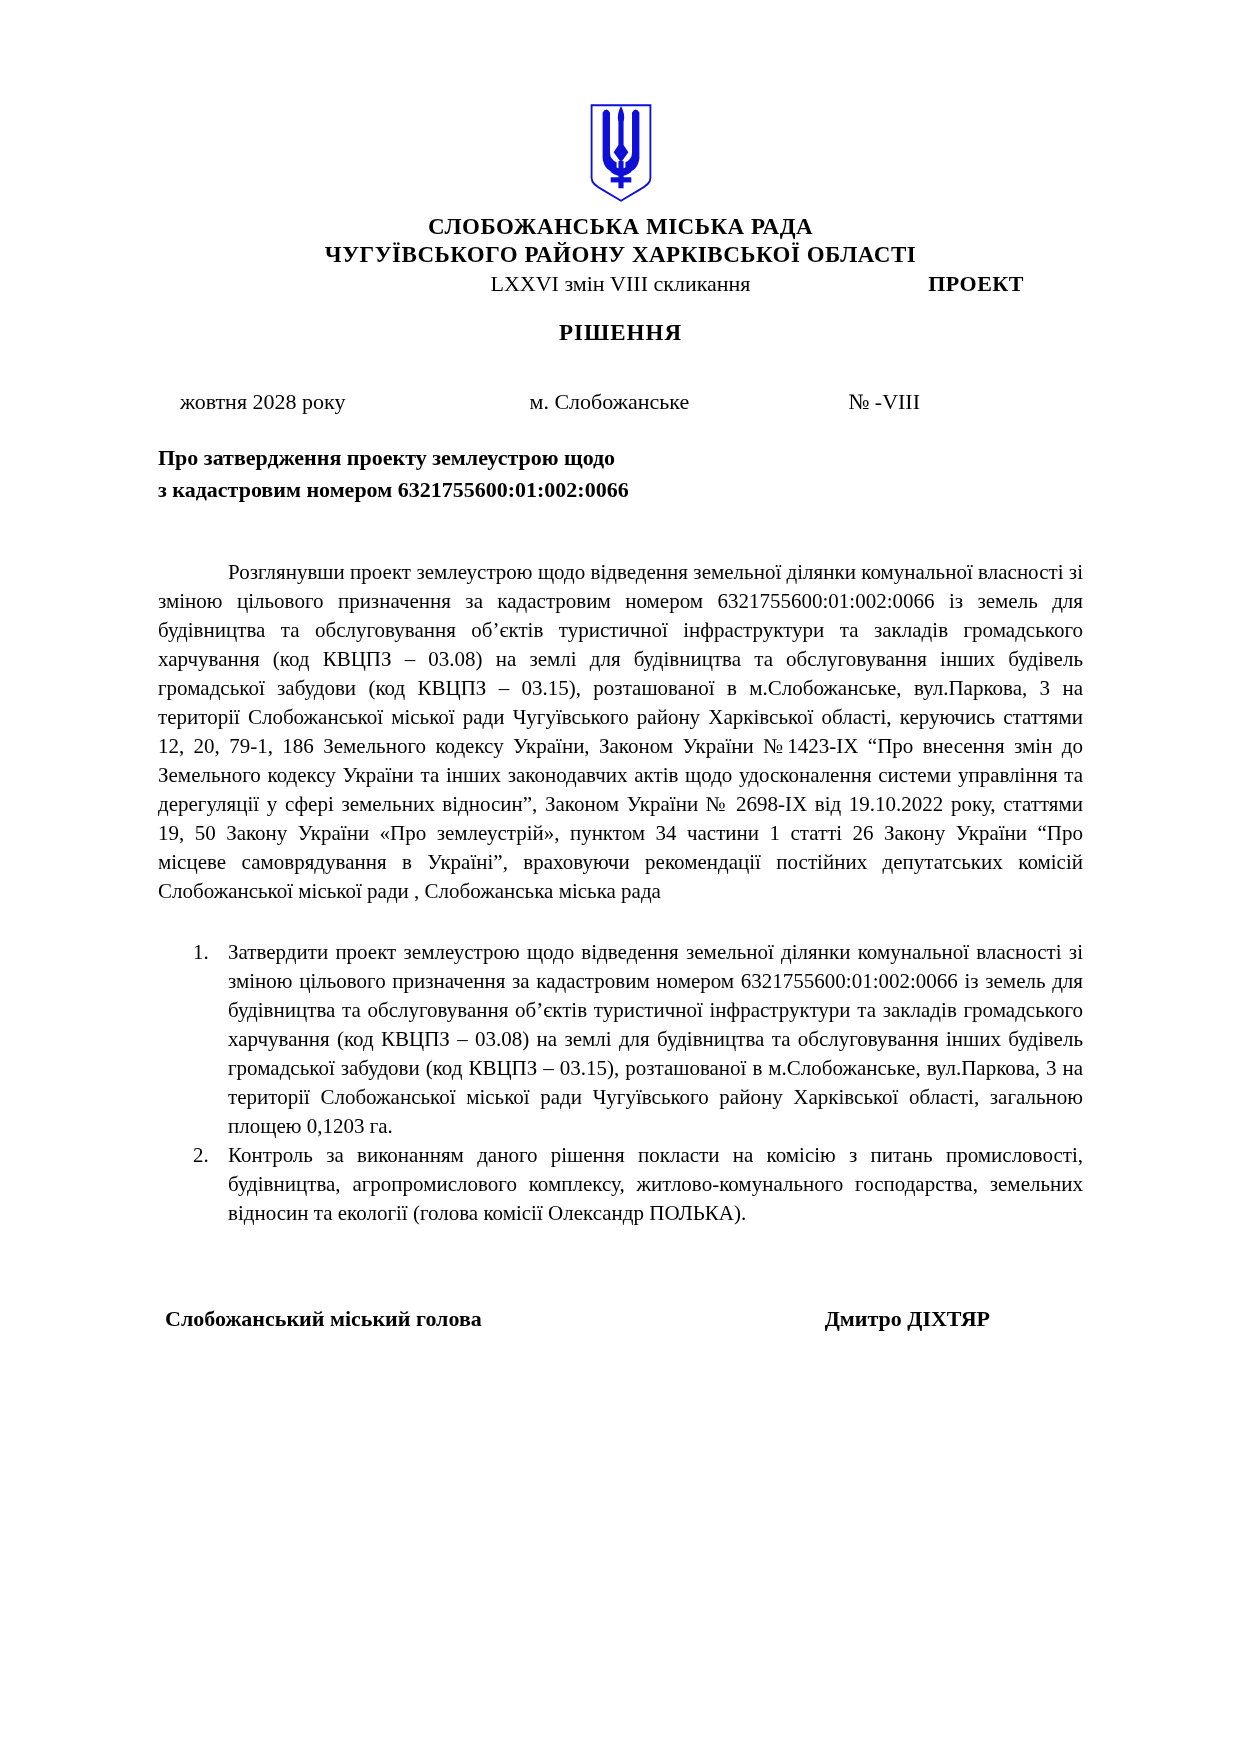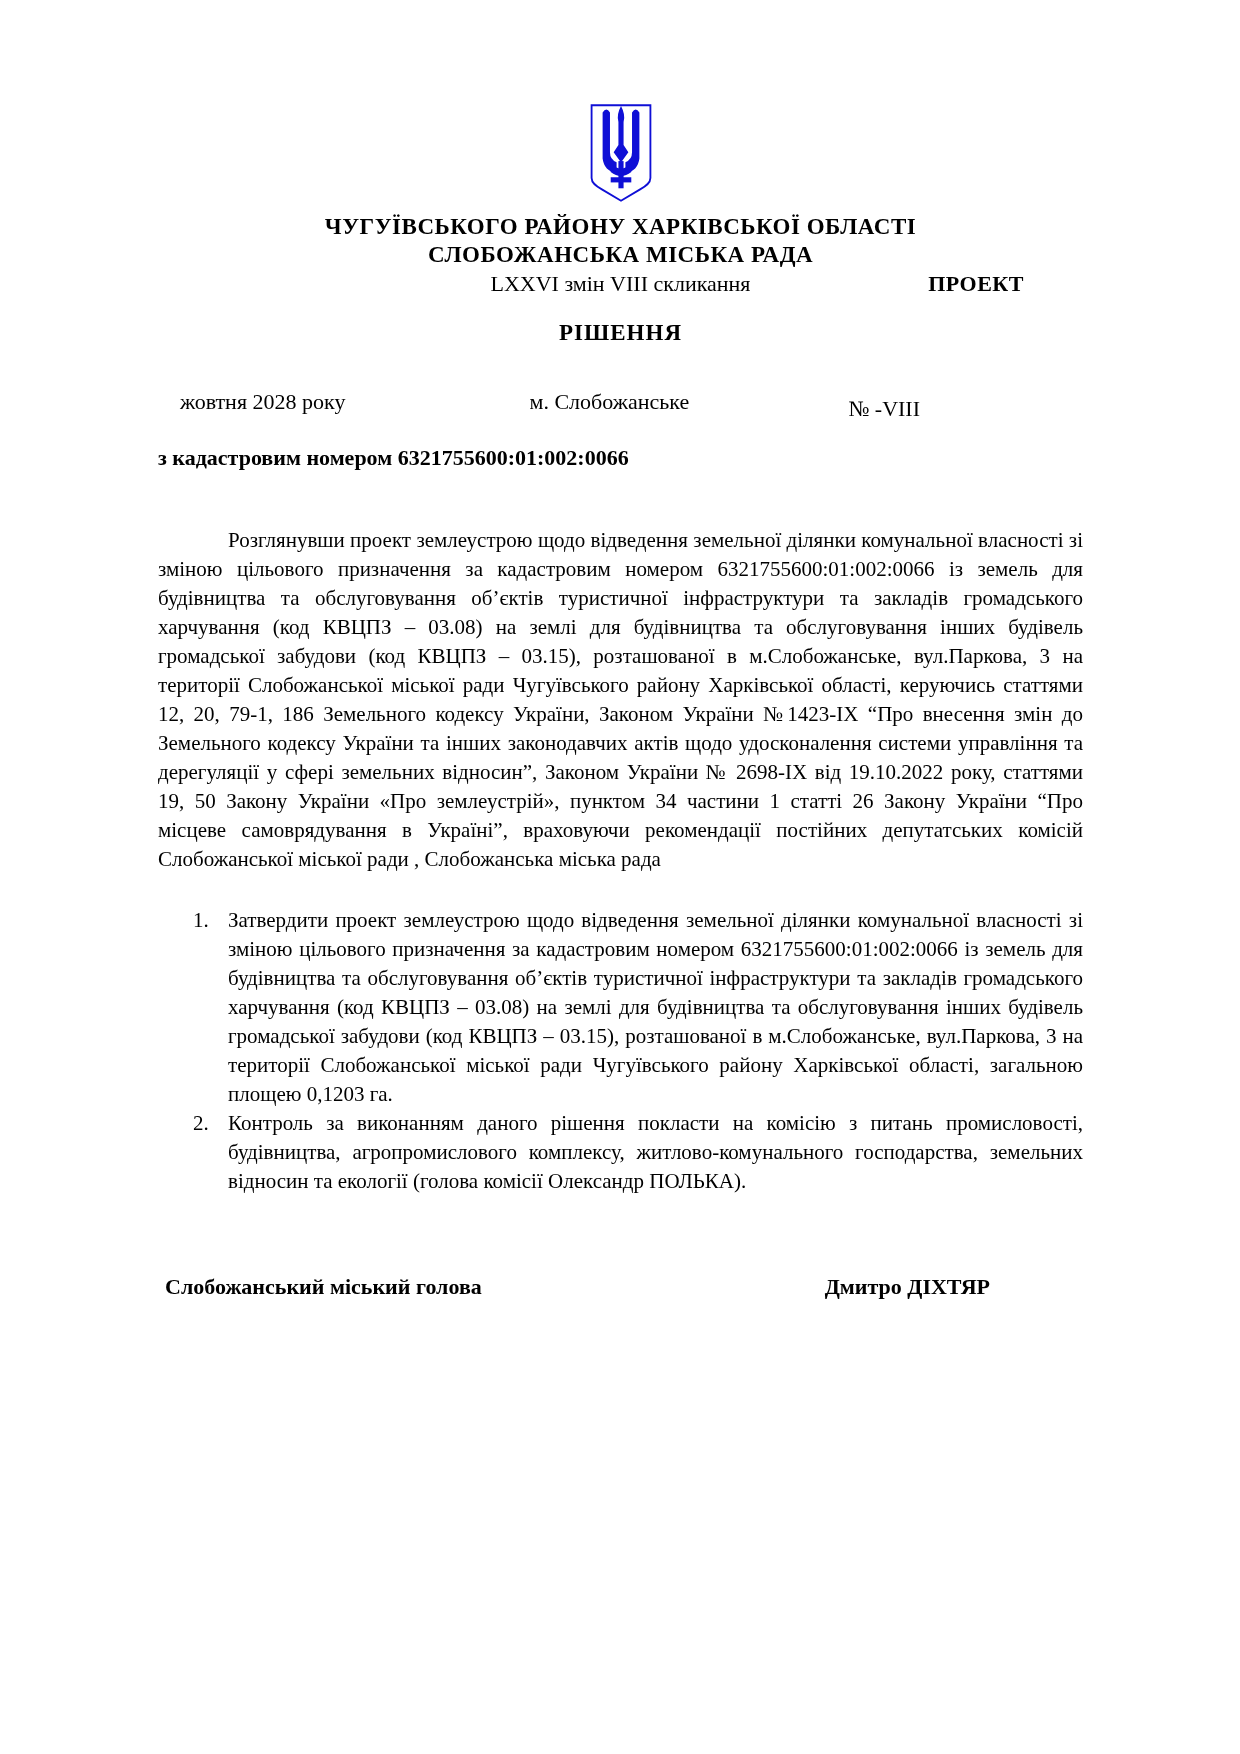--- a/index.html
+++ b/index.html
@@ -68,21 +68,21 @@
   }
   .date-row {
     position: relative;
     margin-top: 42px;
     height: 28px;
     font-size: 22px;
     line-height: 28px;
   }
   .date-row .d-left   { position: absolute; left: 22px;  top: 0; }
   .date-row .d-center { position: absolute; left: 50%; top: 0; transform: translateX(-57%); }
-  .date-row .d-right  { position: absolute; right: 163px; top: 7px; }
+  .date-row .d-right  { position: absolute; right: 163px; top: 0; }
   .subject {
     margin-top: 26px;
     font-weight: bold;
     font-size: 22px;
     line-height: 32px;
     text-align: left;
   }
   .preamble {
     margin-top: 52px;
     font-size: 21px;
@@ -142,38 +142,39 @@
           <path d="M75 13 q-5 -8 -10 0 V67 q0 10 -9 13.5 v15 q17 -3 19 -20 Z"></path>
           <path d="M50 4 q6.5 12 3.5 22 V57 l6.5 10 -10 14 -10 -14 6.5 -10 V26 q-3 -10 3.5 -22 Z"></path>
           <path d="M36 83 q14 12 28 0 v11 q-14 11 -28 0 Z"></path>
           <rect x="46.5" y="79" width="7" height="37"></rect>
           <rect x="36" y="101" width="28" height="7"></rect>
         </g>
       </svg>
     </div>
 
     <div class="council-header">
+      <div>СЛОБОЖАНСЬКА  МІСЬКА  РАДА</div>
       <div>ЧУГУЇВСЬКОГО РАЙОНУ ХАРКІВСЬКОЇ ОБЛАСТІ</div>
-      <div>СЛОБОЖАНСЬКА  МІСЬКА  РАДА</div>
     </div>
 
     <div class="session-row">
       <span>LXXVI змін VIII скликання</span>
       <span class="draft">ПРОЕКТ</span>
     </div>
 
     <div class="doc-type">РІШЕННЯ</div>
 
     <div class="date-row">
       <span class="d-left">жовтня 2028 року</span>
       <span class="d-center">м. Слобожанське</span>
       <span class="d-right">№ -VIII</span>
     </div>
 
     <div class="subject">
+      <div>Про затвердження проекту землеустрою щодо</div>
       <div>з кадастровим номером 6321755600:01:002:0066</div>
     </div>
 
     <div class="preamble"><span class="indent"></span><span>Розглянувши проект землеустрою щодо відведення земельної ділянки комунальної власності зі зміною цільового призначення  за кадастровим номером 6321755600:01:002:0066 із земель для будівництва та обслуговування об’єктів туристичної інфраструктури та закладів громадського харчування (код КВЦПЗ – 03.08) на землі для будівництва та обслуговування інших будівель громадської забудови (код КВЦПЗ – 03.15), розташованої в м.Слобожанське, вул.Паркова, 3 на території Слобожанської міської ради Чугуївського району Харківської області,  керуючись статтями 12, 20, 79-1,  186 Земельного кодексу  України, Законом України №1423-ІХ “Про внесення змін до Земельного кодексу України та інших законодавчих актів щодо удосконалення системи управління та дерегуляції у сфері земельних відносин”, Законом України № 2698-ІХ від 19.10.2022 року, статтями 19, 50 Закону України «Про землеустрій», пунктом 34 частини 1 статті 26  Закону України “Про  місцеве  самоврядування в Україні”, враховуючи рекомендації постійних депутатських комісій Слобожанської міської  ради , Слобожанська міська рада</span></div>
 
 
     <div class="decision-list">
       <div class="decision-item">
         <span class="num">1.</span>
         <div class="itext">Затвердити проект землеустрою щодо відведення земельної ділянки комунальної власності зі зміною цільового призначення за кадастровим номером 6321755600:01:002:0066 із земель для будівництва та обслуговування об’єктів туристичної інфраструктури та закладів громадського харчування (код КВЦПЗ – 03.08) на землі для будівництва та обслуговування інших будівель громадської забудови (код КВЦПЗ – 03.15), розташованої в м.Слобожанське, вул.Паркова, 3 на території Слобожанської міської ради Чугуївського району Харківської області, загальною площею 0,1203 га.</div>

